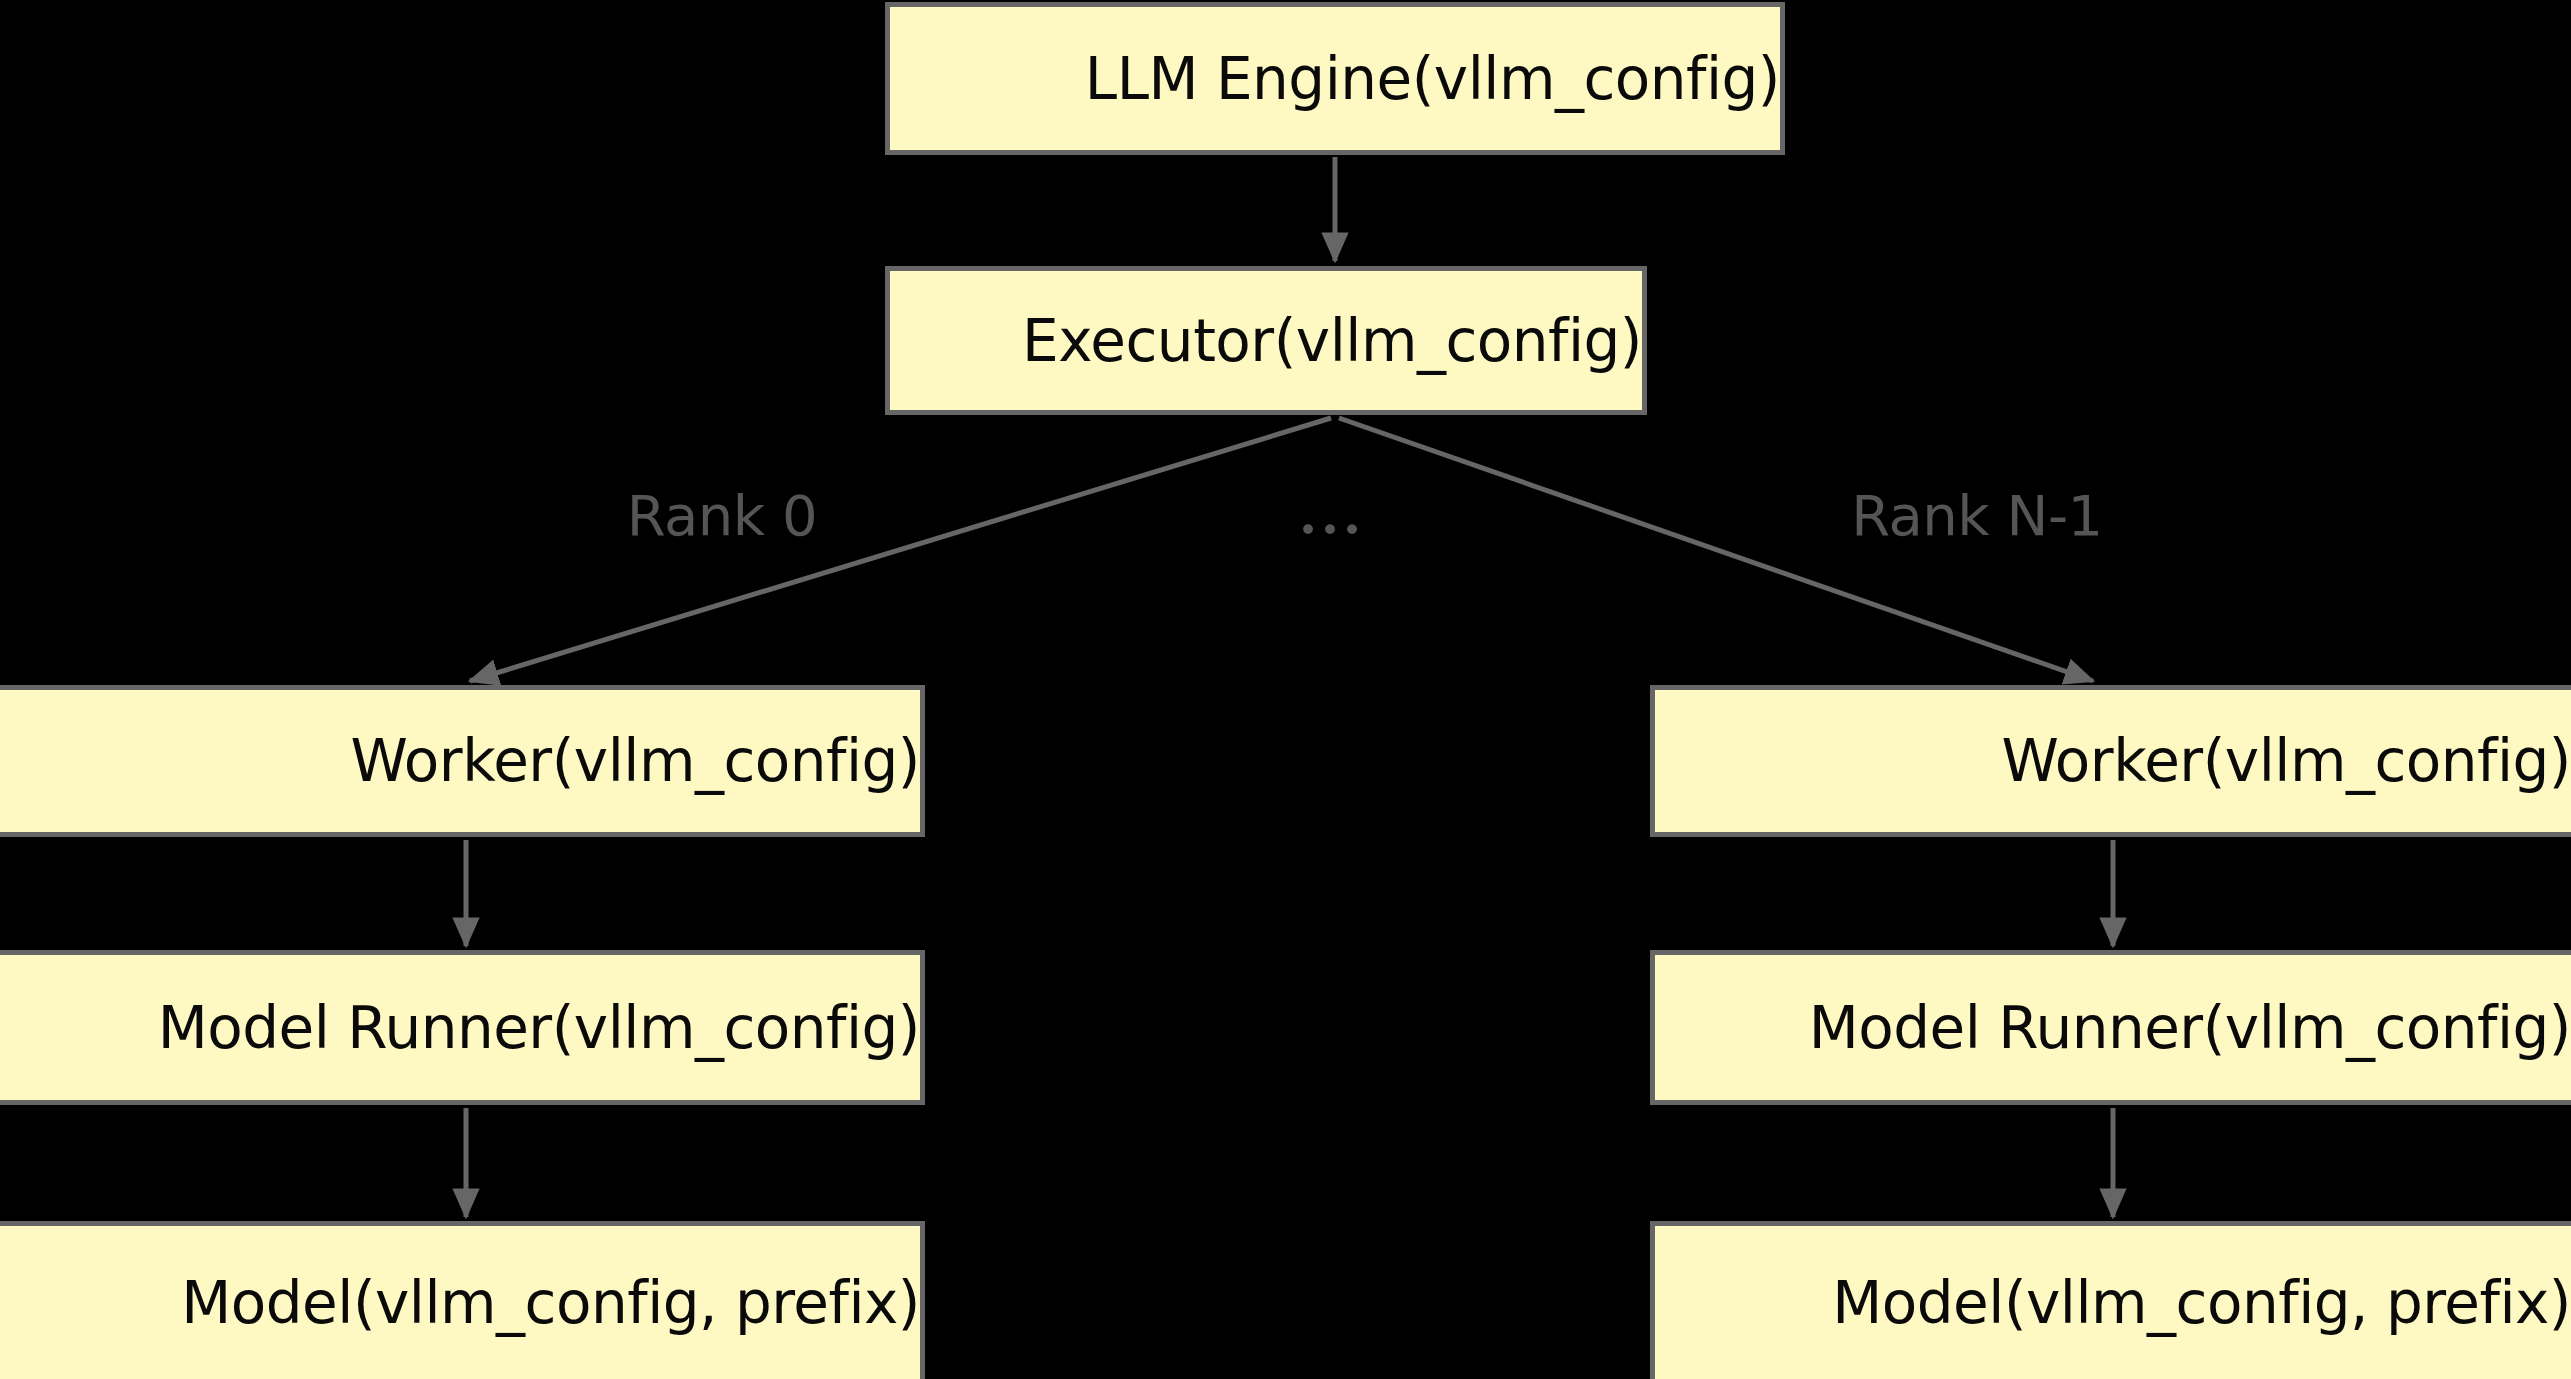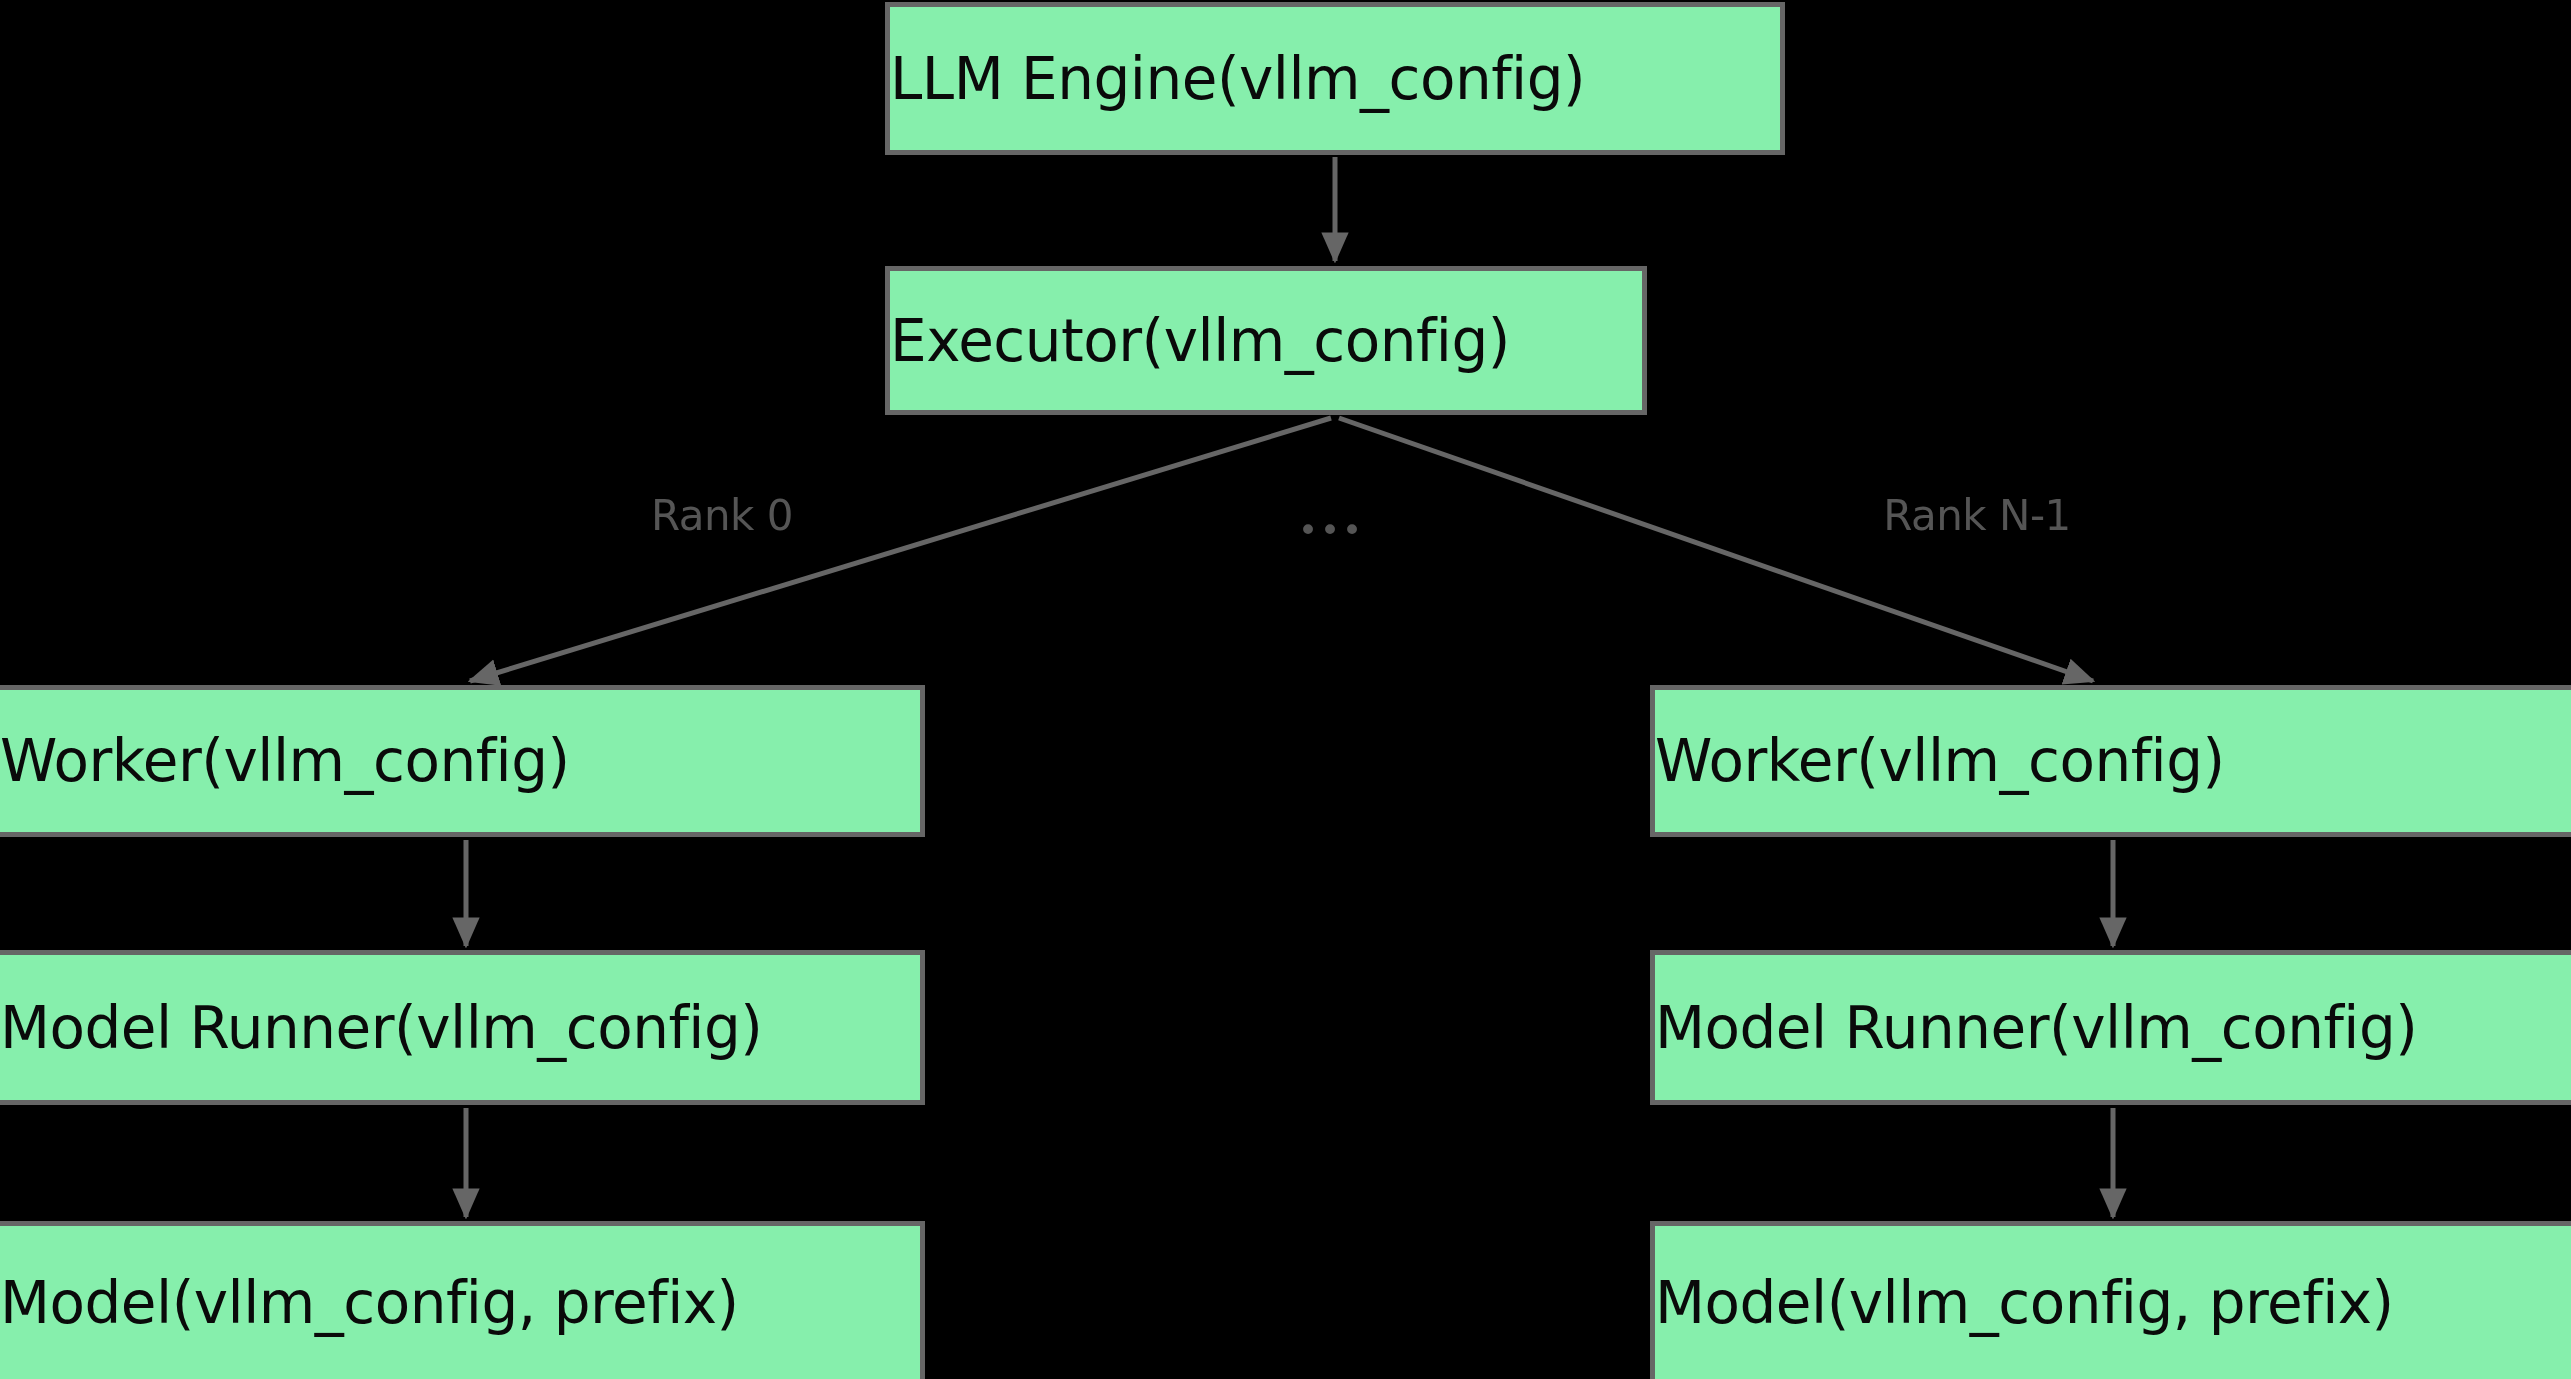--- a/index.html
+++ b/index.html
@@ -21,40 +21,40 @@
     position: absolute;
     left: 0;
     top: 0;
     width: 2571px;
     height: 1379px;
     pointer-events: none;
   }
   .node {
     position: absolute;
     box-sizing: border-box;
-    background: #86efac;
+    background: #fef9c3;
     border: 5px solid #666666;
     display: flex;
     align-items: center;
-    justify-content: flex-start;
+    justify-content: flex-end;
     z-index: 2;
   }
   .node-label {
     font-family: "DejaVu Sans", sans-serif;
     font-size: 58px;
     font-weight: 400;
     color: #0a0a0a;
     letter-spacing: -0.5px;
     white-space: nowrap;
     line-height: 1;
   }
   .edge-label {
     position: absolute;
     font-family: "DejaVu Sans", sans-serif;
-    font-size: 42px;
+    font-size: 56px;
     font-weight: 400;
     color: #555555;
     letter-spacing: -0.5px;
     white-space: nowrap;
     line-height: 1;
     transform: translate(-50%, -50%);
     z-index: 3;
   }
 
   

